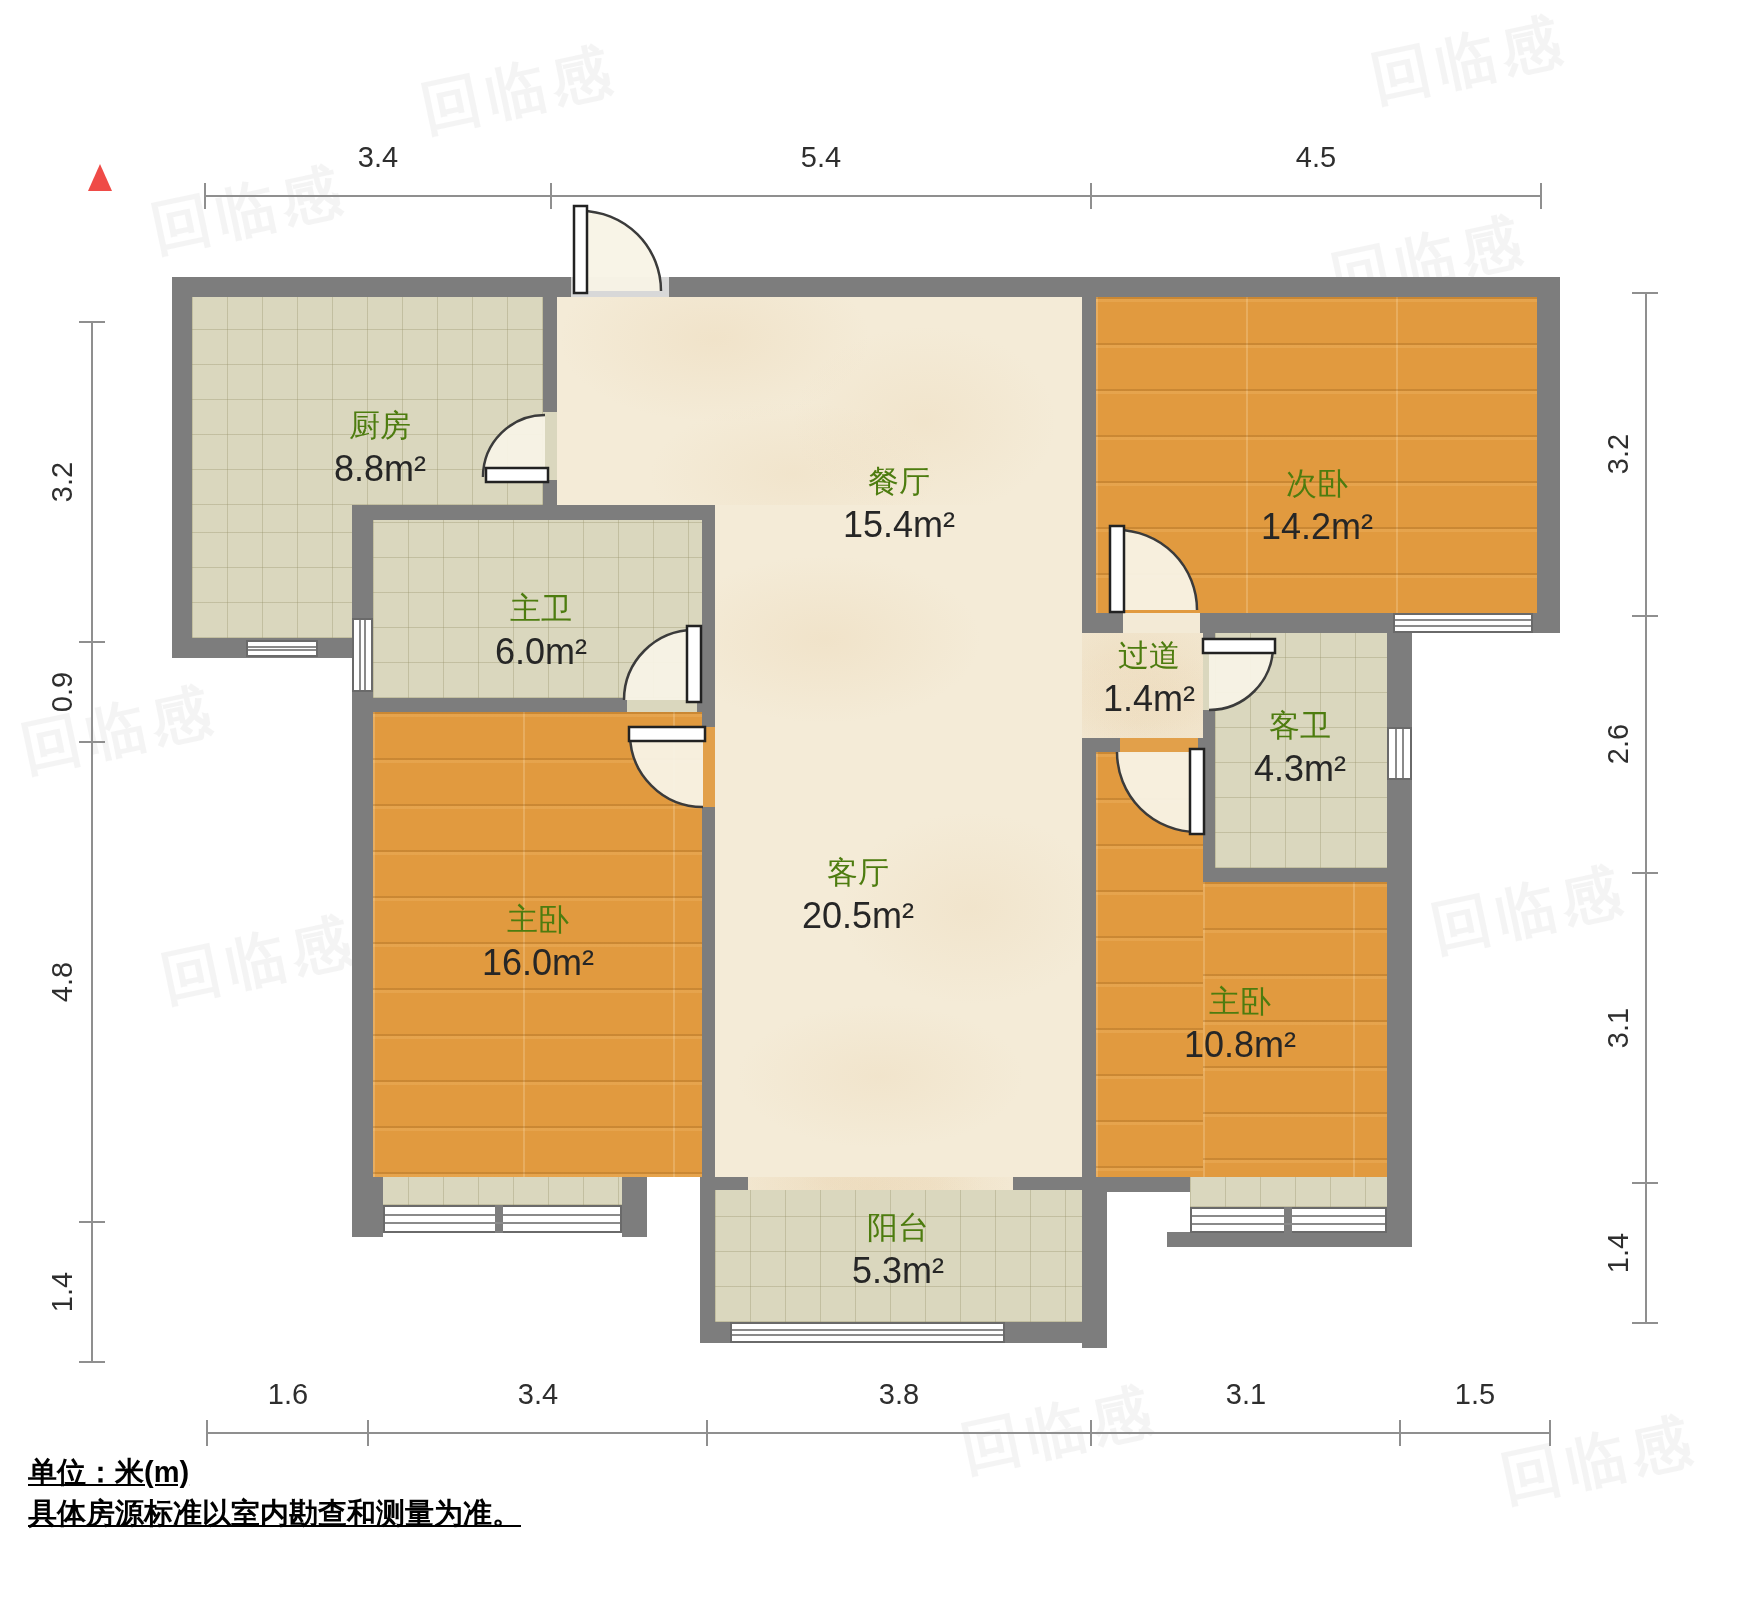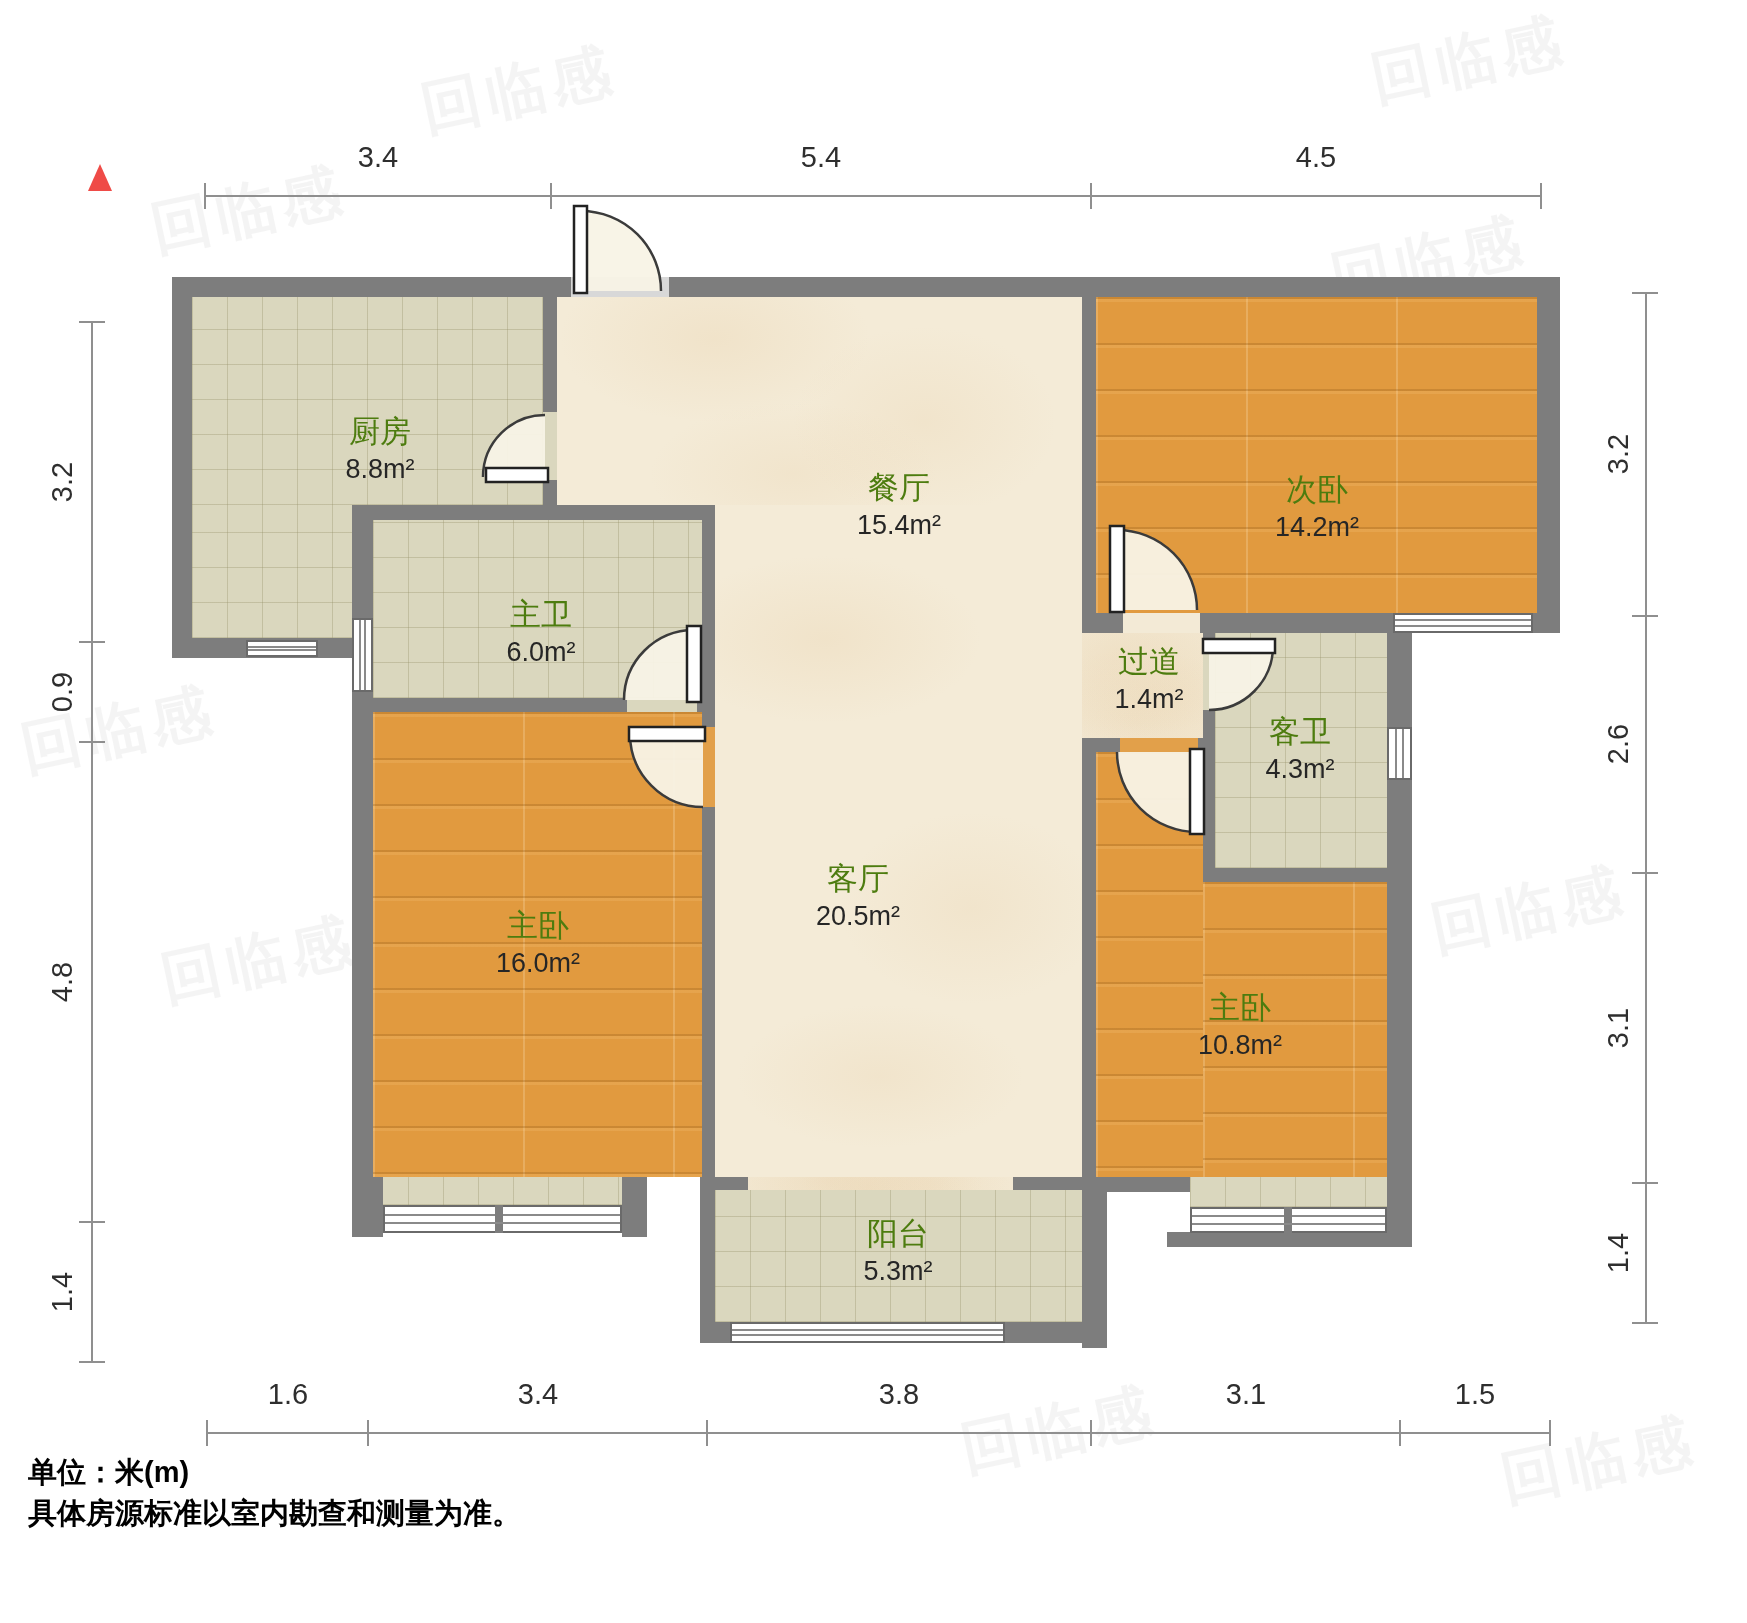--- a/index.html
+++ b/index.html
@@ -18,29 +18,29 @@
                          repeating-linear-gradient(90deg,rgba(255,240,210,.22) 0 2px,transparent 2px 150px);}
   .opening{position:absolute;}
   .win-h,.win-v{position:absolute;background:#fff;border:2px solid #6a6a6a;box-sizing:border-box;}
   .win-h::before,.win-h::after{content:"";position:absolute;left:0;right:0;height:2px;background:#8a8a8a;}
   .win-h::before{top:28%;} .win-h::after{bottom:28%;}
   .win-v::before,.win-v::after{content:"";position:absolute;top:0;bottom:0;width:2px;background:#8a8a8a;}
   .win-v::before{left:28%;} .win-v::after{right:28%;}
   .mull{position:absolute;top:-2px;bottom:-2px;width:8px;background:#7d7d7d;}
   .room-label{position:absolute;transform:translate(-50%,-50%);text-align:center;line-height:1.3;white-space:nowrap;}
   .room-label .rname{display:block;font-size:31px;color:#4d7c0f;}
-  .room-label .rarea{display:block;font-size:27px;color:#262626;}
+  .room-label .rarea{display:block;font-size:36px;color:#262626;}
   .dim-line{position:absolute;background:#8f8f8f;}
   .tick-v{position:absolute;width:2px;height:26px;background:#8f8f8f;}
   .tick-h{position:absolute;width:26px;height:2px;background:#8f8f8f;}
   .dim-label{position:absolute;font-size:29px;color:#2e2e2e;transform:translate(-50%,-50%);white-space:nowrap;}
   .dim-label.rot{transform:translate(-50%,-50%) rotate(-90deg);}
   .north{position:absolute;left:88px;top:164px;width:0;height:0;
          border-left:12px solid transparent;border-right:12px solid transparent;border-bottom:27px solid #ef4b47;}
-  .notes{position:absolute;left:28px;top:1452px;font-size:29px;font-weight:700;color:#000;line-height:1.42;}
+  .notes{position:absolute;left:28px;top:1452px;font-size:29px;font-weight:700;color:#000;line-height:1.42;text-decoration:underline;}
   .notes div{white-space:nowrap;}
   .wm{position:absolute;font-size:60px;font-weight:700;color:#444;opacity:.05;transform:rotate(-12deg);
       letter-spacing:6px;pointer-events:none;}
   svg.doors{position:absolute;left:0;top:0;pointer-events:none;}
   .swing{fill:#f8f3e6;fill-opacity:.95;stroke:none;}
   .arc{fill:none;stroke:#3b3b3b;stroke-width:2.5;}
   .leaf{fill:#ffffff;stroke:#222222;stroke-width:2.5;}
 </style>
 </head>
 <body>

